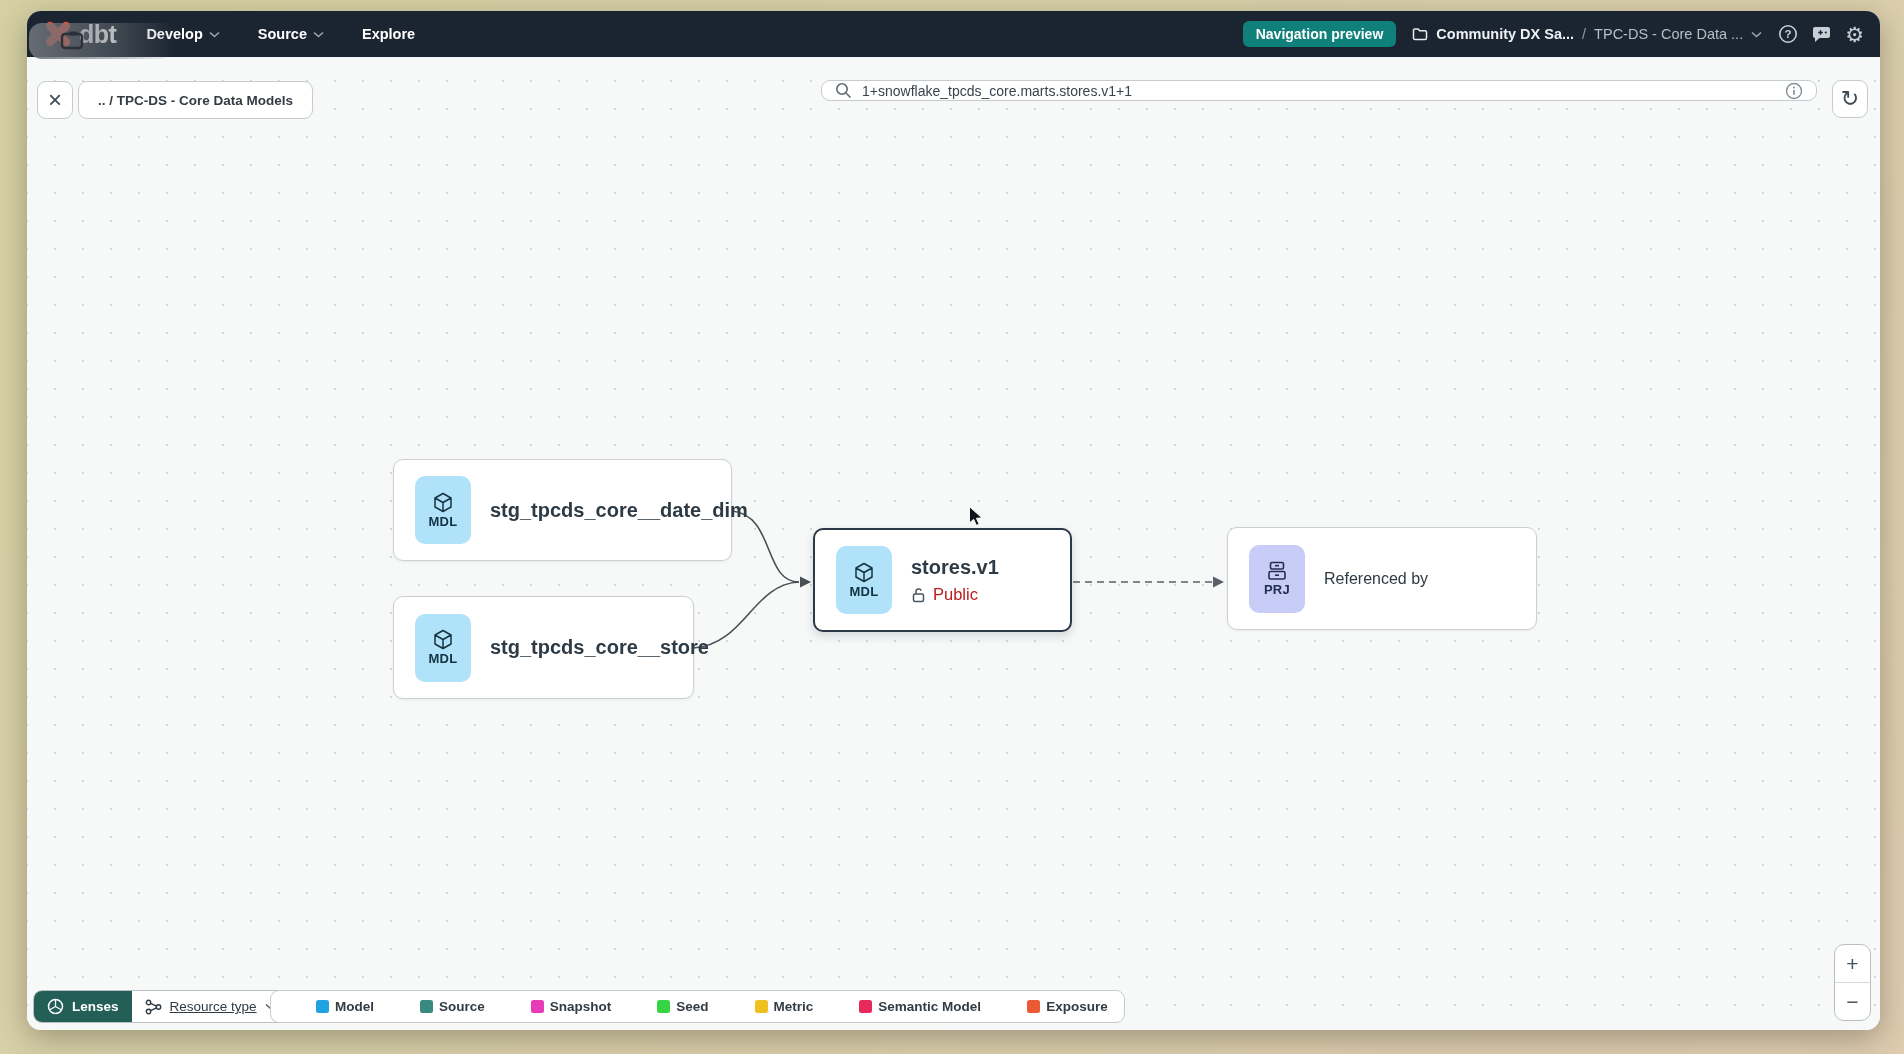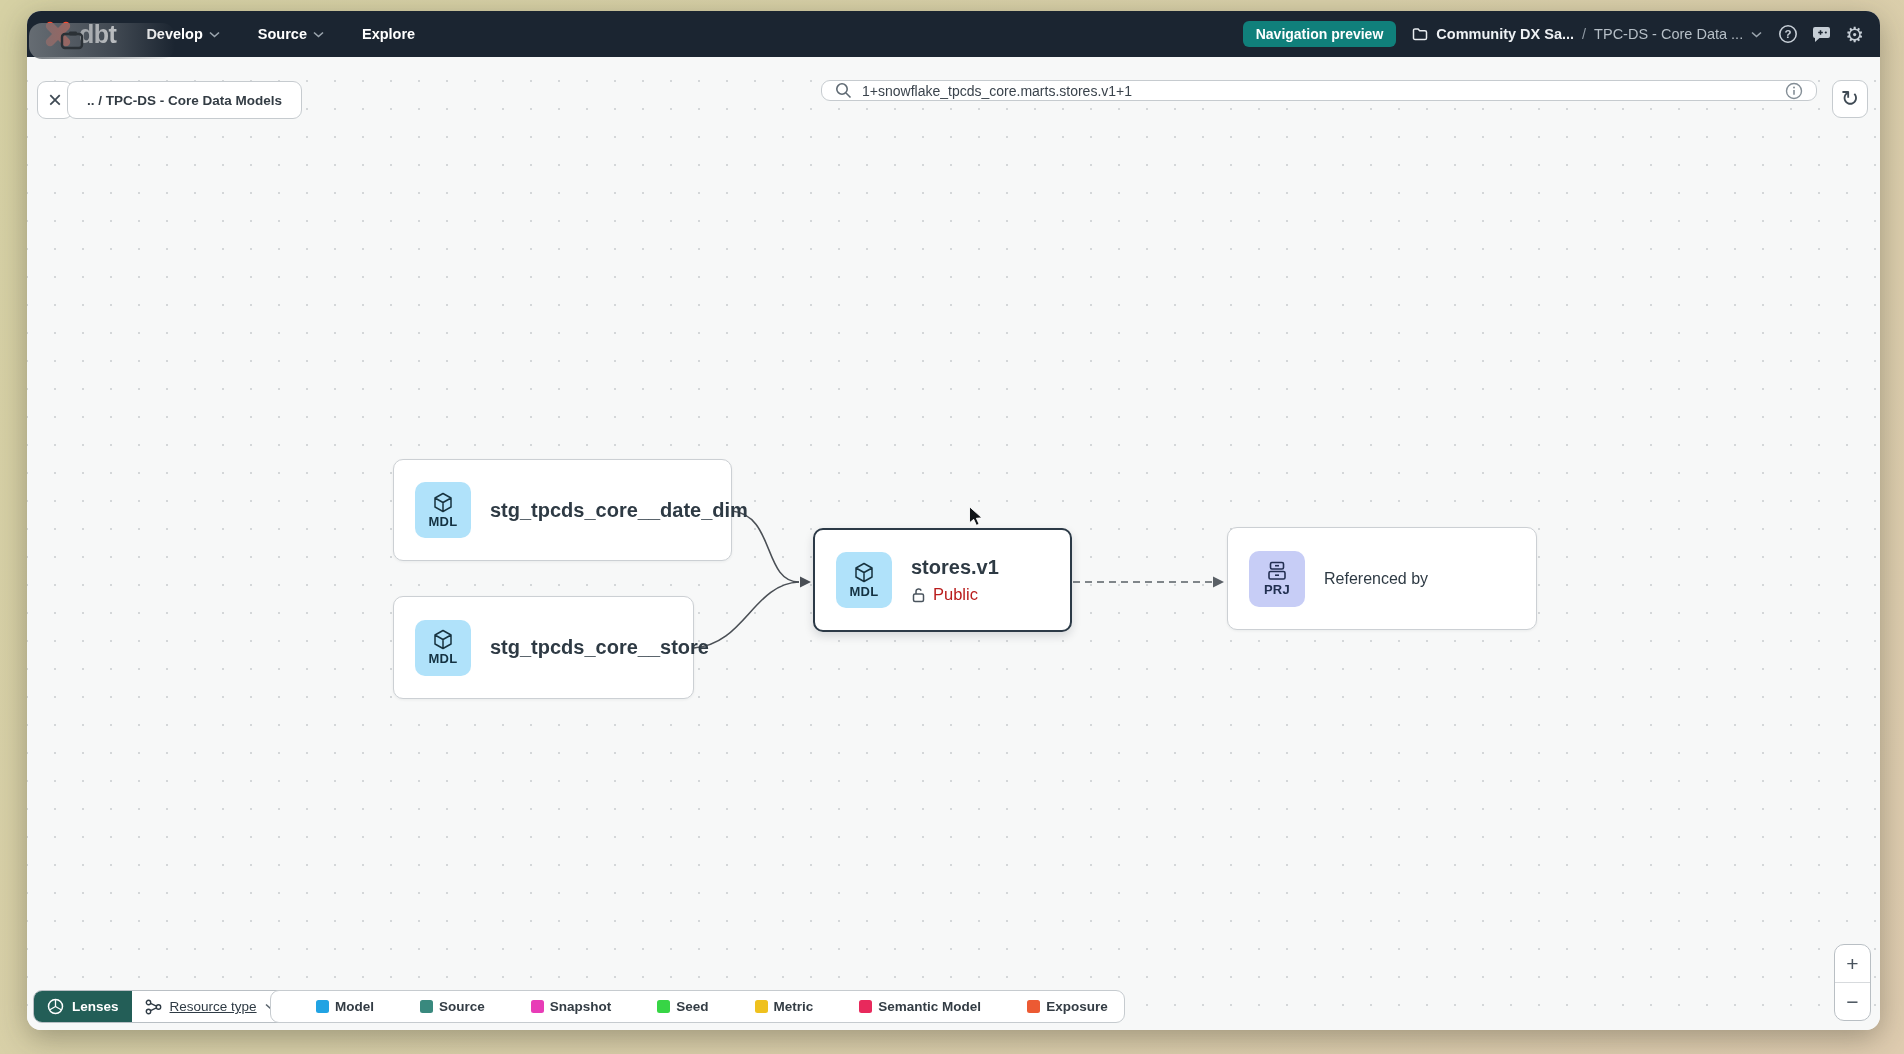--- a/index.html
+++ b/index.html
@@ -48,41 +48,41 @@
   .edges-svg { position: absolute; left: 0; top: 0; pointer-events: none; }
   
   .btn-square {
     position: absolute; width: 36px; height: 38px; background: #fff;
     border: 1px solid #c6cbcf; border-radius: 9px;
     display: flex; align-items: center; justify-content: center; cursor: pointer;
   }
   .close-btn { left: 10px; top: 24px; font-size: 24px; color: #3f4a54; font-weight: 400; }
   .refresh-btn { left: 1805px; top: 23px; font-size: 22px; color: #3f4a54; }
   .crumb-chip {
-    position: absolute; left: 40px; top: 24px; height: 38px; padding: 0 19px;
+    position: absolute; left: 51px; top: 24px; height: 38px; padding: 0 19px;
     background: #fff; border: 1px solid #c6cbcf; border-radius: 9px;
     display: flex; align-items: center; font-size: 13.5px; font-weight: bold; color: #333c44;
     cursor: pointer;
   }
   .search-box {
     position: absolute; left: 794px; top: 23px; width: 996px; height: 21px;
     background: #fff; border: 1px solid #c6cbcf; border-radius: 9px;
     display: flex; align-items: center; gap: 10px; padding: 0 13px;
   }
   .search-box input { border: none; outline: none; flex: 1; font-size: 14px;
     color: #3a434c; font-family: "Liberation Sans", sans-serif; background: transparent; }
   
   .node {
     position: absolute; background: #fff; border: 1.5px solid #ccd0d4; border-radius: 10px;
     display: flex; align-items: center; gap: 19px; padding-left: 21px;
     box-shadow: 0 1px 3px rgba(20,30,40,.06); cursor: pointer;
   }
   .node.selected { border: 2.5px solid #2c3a47; box-shadow: 0 4px 10px rgba(20,30,40,.15); }
   .node-chip {
-    width: 56px; height: 56px; border-radius: 10px; flex: 0 0 auto;
+    width: 56px; height: 68px; border-radius: 10px; flex: 0 0 auto;
     display: flex; flex-direction: column; align-items: center; justify-content: center; gap: 1px;
   }
   .chip-mdl { background: #b0e2fa; color: #143242; }
   .chip-prj { background: #c7cdf6; color: #202f50; }
   .node-chip .chip-label { font-size: 13px; font-weight: bold; letter-spacing: .3px; }
   .node-label { font-size: 20px; font-weight: bold; color: #2e3a44; }
   .node-text { display: flex; flex-direction: column; gap: 6px; }
   .access-row { display: flex; align-items: center; gap: 7px; font-size: 16.5px; color: #b91c1c; font-weight: normal; }
   .kicker { font-size: 16px; color: #2e3a44; font-weight: normal; }
   .ref-label { font-size: 21px; font-weight: bold; color: #2e3a44; }

